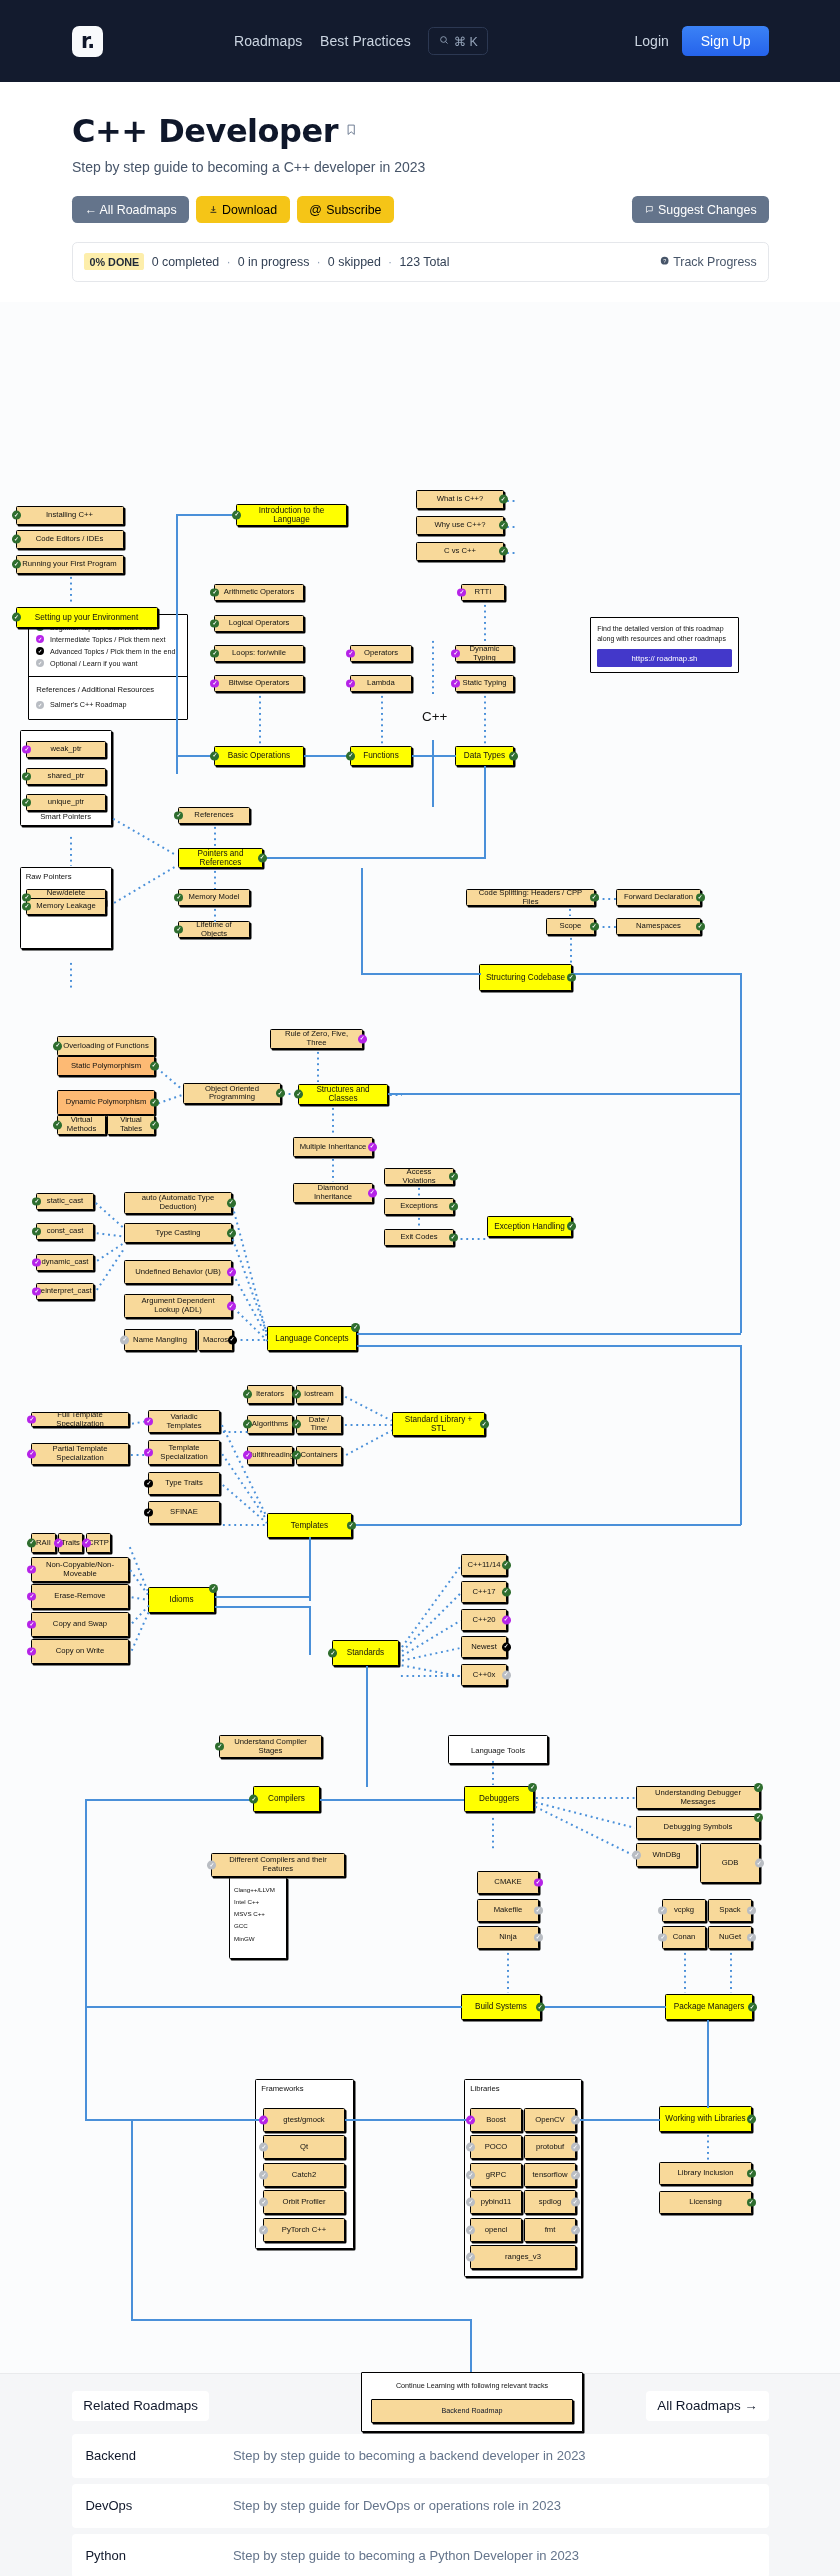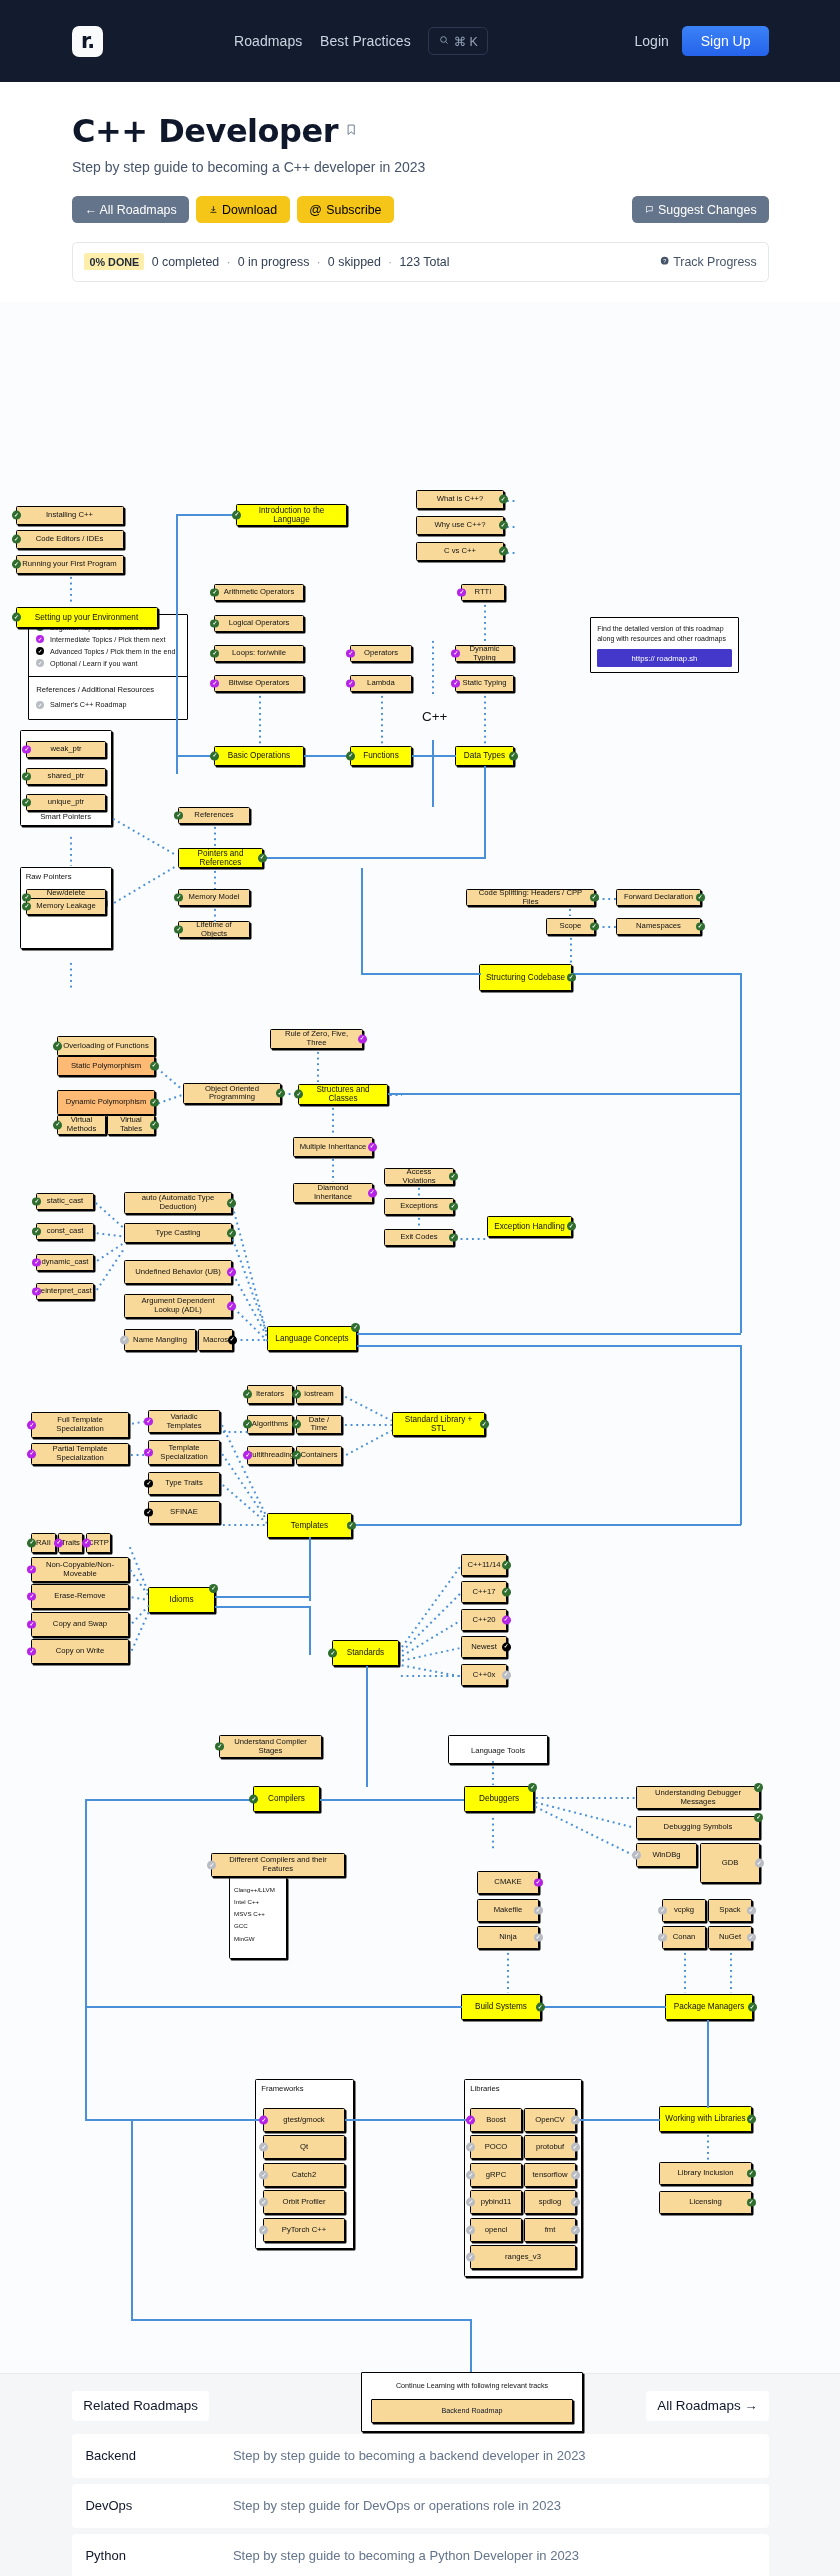--- a/index.html
+++ b/index.html
@@ -620,21 +620,21 @@
         <span class="chk gray left">✓</span>
       </div>
       <div class="node" style="left: 198px; top: 1027px; width: 35px; height: 21.6px;">
         <span>Macros</span>
         <span class="chk black right">✓</span>
       </div>
       <div class="node primary" style="left: 267px; top: 1024px; width: 90px; height: 25px;">
         <span>Language Concepts</span>
         <span class="chk green tr">✓</span>
       </div>
-      <div class="node" style="left: 31px; top: 1110px; width: 98px; height: 26px;">
+      <div class="node" style="left: 31px; top: 1110px; width: 98px; height: 15px;">
         <span>Full Template Specialization</span>
         <span class="chk purple left">✓</span>
       </div>
       <div class="node" style="left: 31px; top: 1141px; width: 98px; height: 21.6px;">
         <span>Partial Template Specialization</span>
         <span class="chk purple left">✓</span>
       </div>
       <div class="node" style="left: 148px; top: 1108px; width: 72px; height: 23px;">
         <span>Variadic Templates</span>
         <span class="chk purple left">✓</span>

